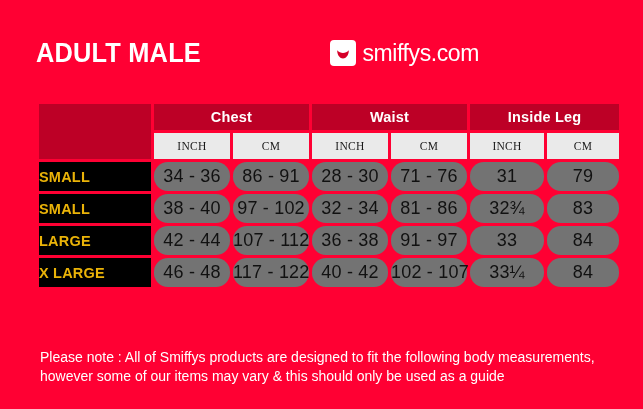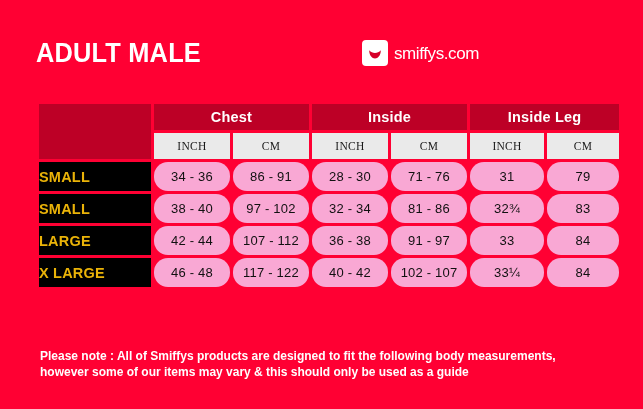--- a/index.html
+++ b/index.html
@@ -52,21 +52,21 @@
     background: #ffffff;
     border-radius: 4px;
     display: flex;
     align-items: center;
     justify-content: center;
     flex: none;
   }
   .brand-mark svg { display: block; }
   .brand-text {
     color: #ffffff;
-    font-size: 17px;
+    font-size: 23px;
     font-weight: normal;
     letter-spacing: -0.4px;
     line-height: 1;
     white-space: nowrap;
   }
 
   
   .table-wrap {
     position: absolute;
     left: 36px;
@@ -112,39 +112,39 @@
     color: #eab308;
     font-size: 14.5px;
     font-weight: bold;
     text-align: left;
     padding-left: 10px;
     height: 29px;
     letter-spacing: 0.2px;
     white-space: nowrap;
   }
   .data-cell {
-    background: #f9a8d4;
+    background: #737373;
     color: #111111;
-    font-size: 13px;
+    font-size: 18px;
     text-align: center;
     height: 29px;
     letter-spacing: 0.2px;
     white-space: nowrap;
     border-radius: 14px;
   }
 
   
   .note {
     position: absolute;
     left: 40px;
     top: 348px;
     width: 560px;
     color: #ffffff;
-    font-size: 12px;
-    font-weight: bold;
+    font-size: 14px;
+    font-weight: normal;
     line-height: 1.35;
   }
   .note span { display: block; }
 </style>
 </head>
 <body>
 
 <div class="page">
 
   <div class="header">
@@ -167,21 +167,21 @@
           <col style="width:76px">
         <col style="width:76px">
           <col style="width:76px">
         <col style="width:74px">
           <col style="width:72px">
       </colgroup>
       <thead>
         <tr>
           <td class="corner-cell" rowspan="2"></td>
           <td class="group-head" colspan="2">Chest</td>
-          <td class="group-head" colspan="2">Inside</td>
+          <td class="group-head" colspan="2">Waist</td>
           <td class="group-head" colspan="2">Inside Leg</td>
         </tr>
         <tr>
           <td class="unit-head">INCH</td>
           <td class="unit-head">CM</td>
           <td class="unit-head">INCH</td>
           <td class="unit-head">CM</td>
           <td class="unit-head">INCH</td>
           <td class="unit-head">CM</td>
         </tr>

